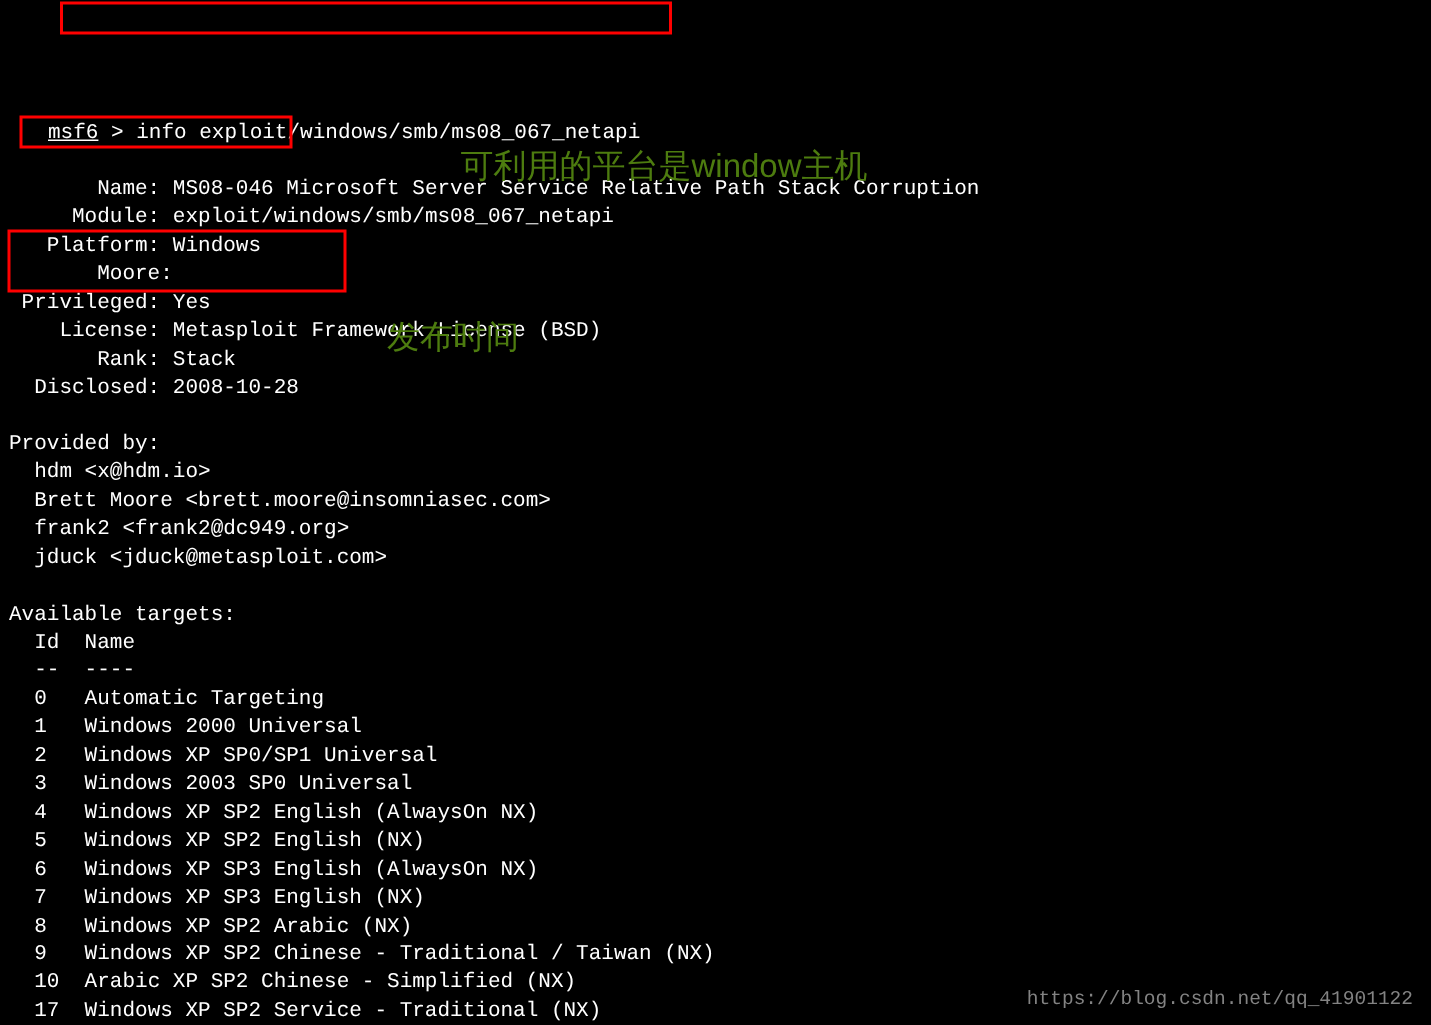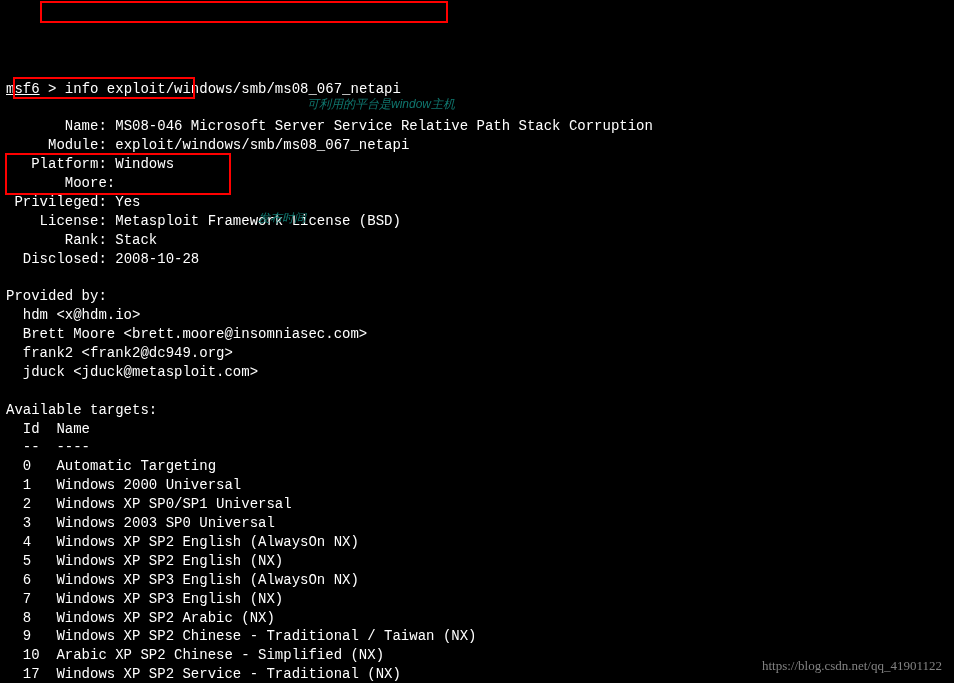--- a/index.html
+++ b/index.html
@@ -12,40 +12,40 @@
       line-height: 1.35;
       white-space: pre;
       width: 954px;
       height: 683px;
       box-sizing: border-box;
       position: relative;
       overflow: hidden;
     }
     .prompt {
       text-decoration: underline;
+      margin-left: 26px;
     }
     .highlight-box {
       position: absolute;
       border: 2px solid #ff0000;
       pointer-events: none;
     }
     .annotation {
       position: absolute;
-      color: #0f766e;
+      color: #4d7c0f;
       font-family: "Microsoft YaHei", SimSun, sans-serif;
-      font-size: 12px;
+      font-size: 22px;
       white-space: nowrap;
-      font-style: italic;
     }
     .watermark {
       position: absolute;
       right: 12px;
       bottom: 8px;
       color: #9a9a9a;
-      font-family: Liberation Serif, serif;
+      font-family: Liberation Mono, monospace;
       font-size: 13px;
       opacity: 0.85;
     }
   </style>
 </head>
 <body>
 
 
 
 <span><span class="prompt">msf6</span><span> &gt; </span><span>info exploit/windows/smb/ms08_067_netapi</span></span>

